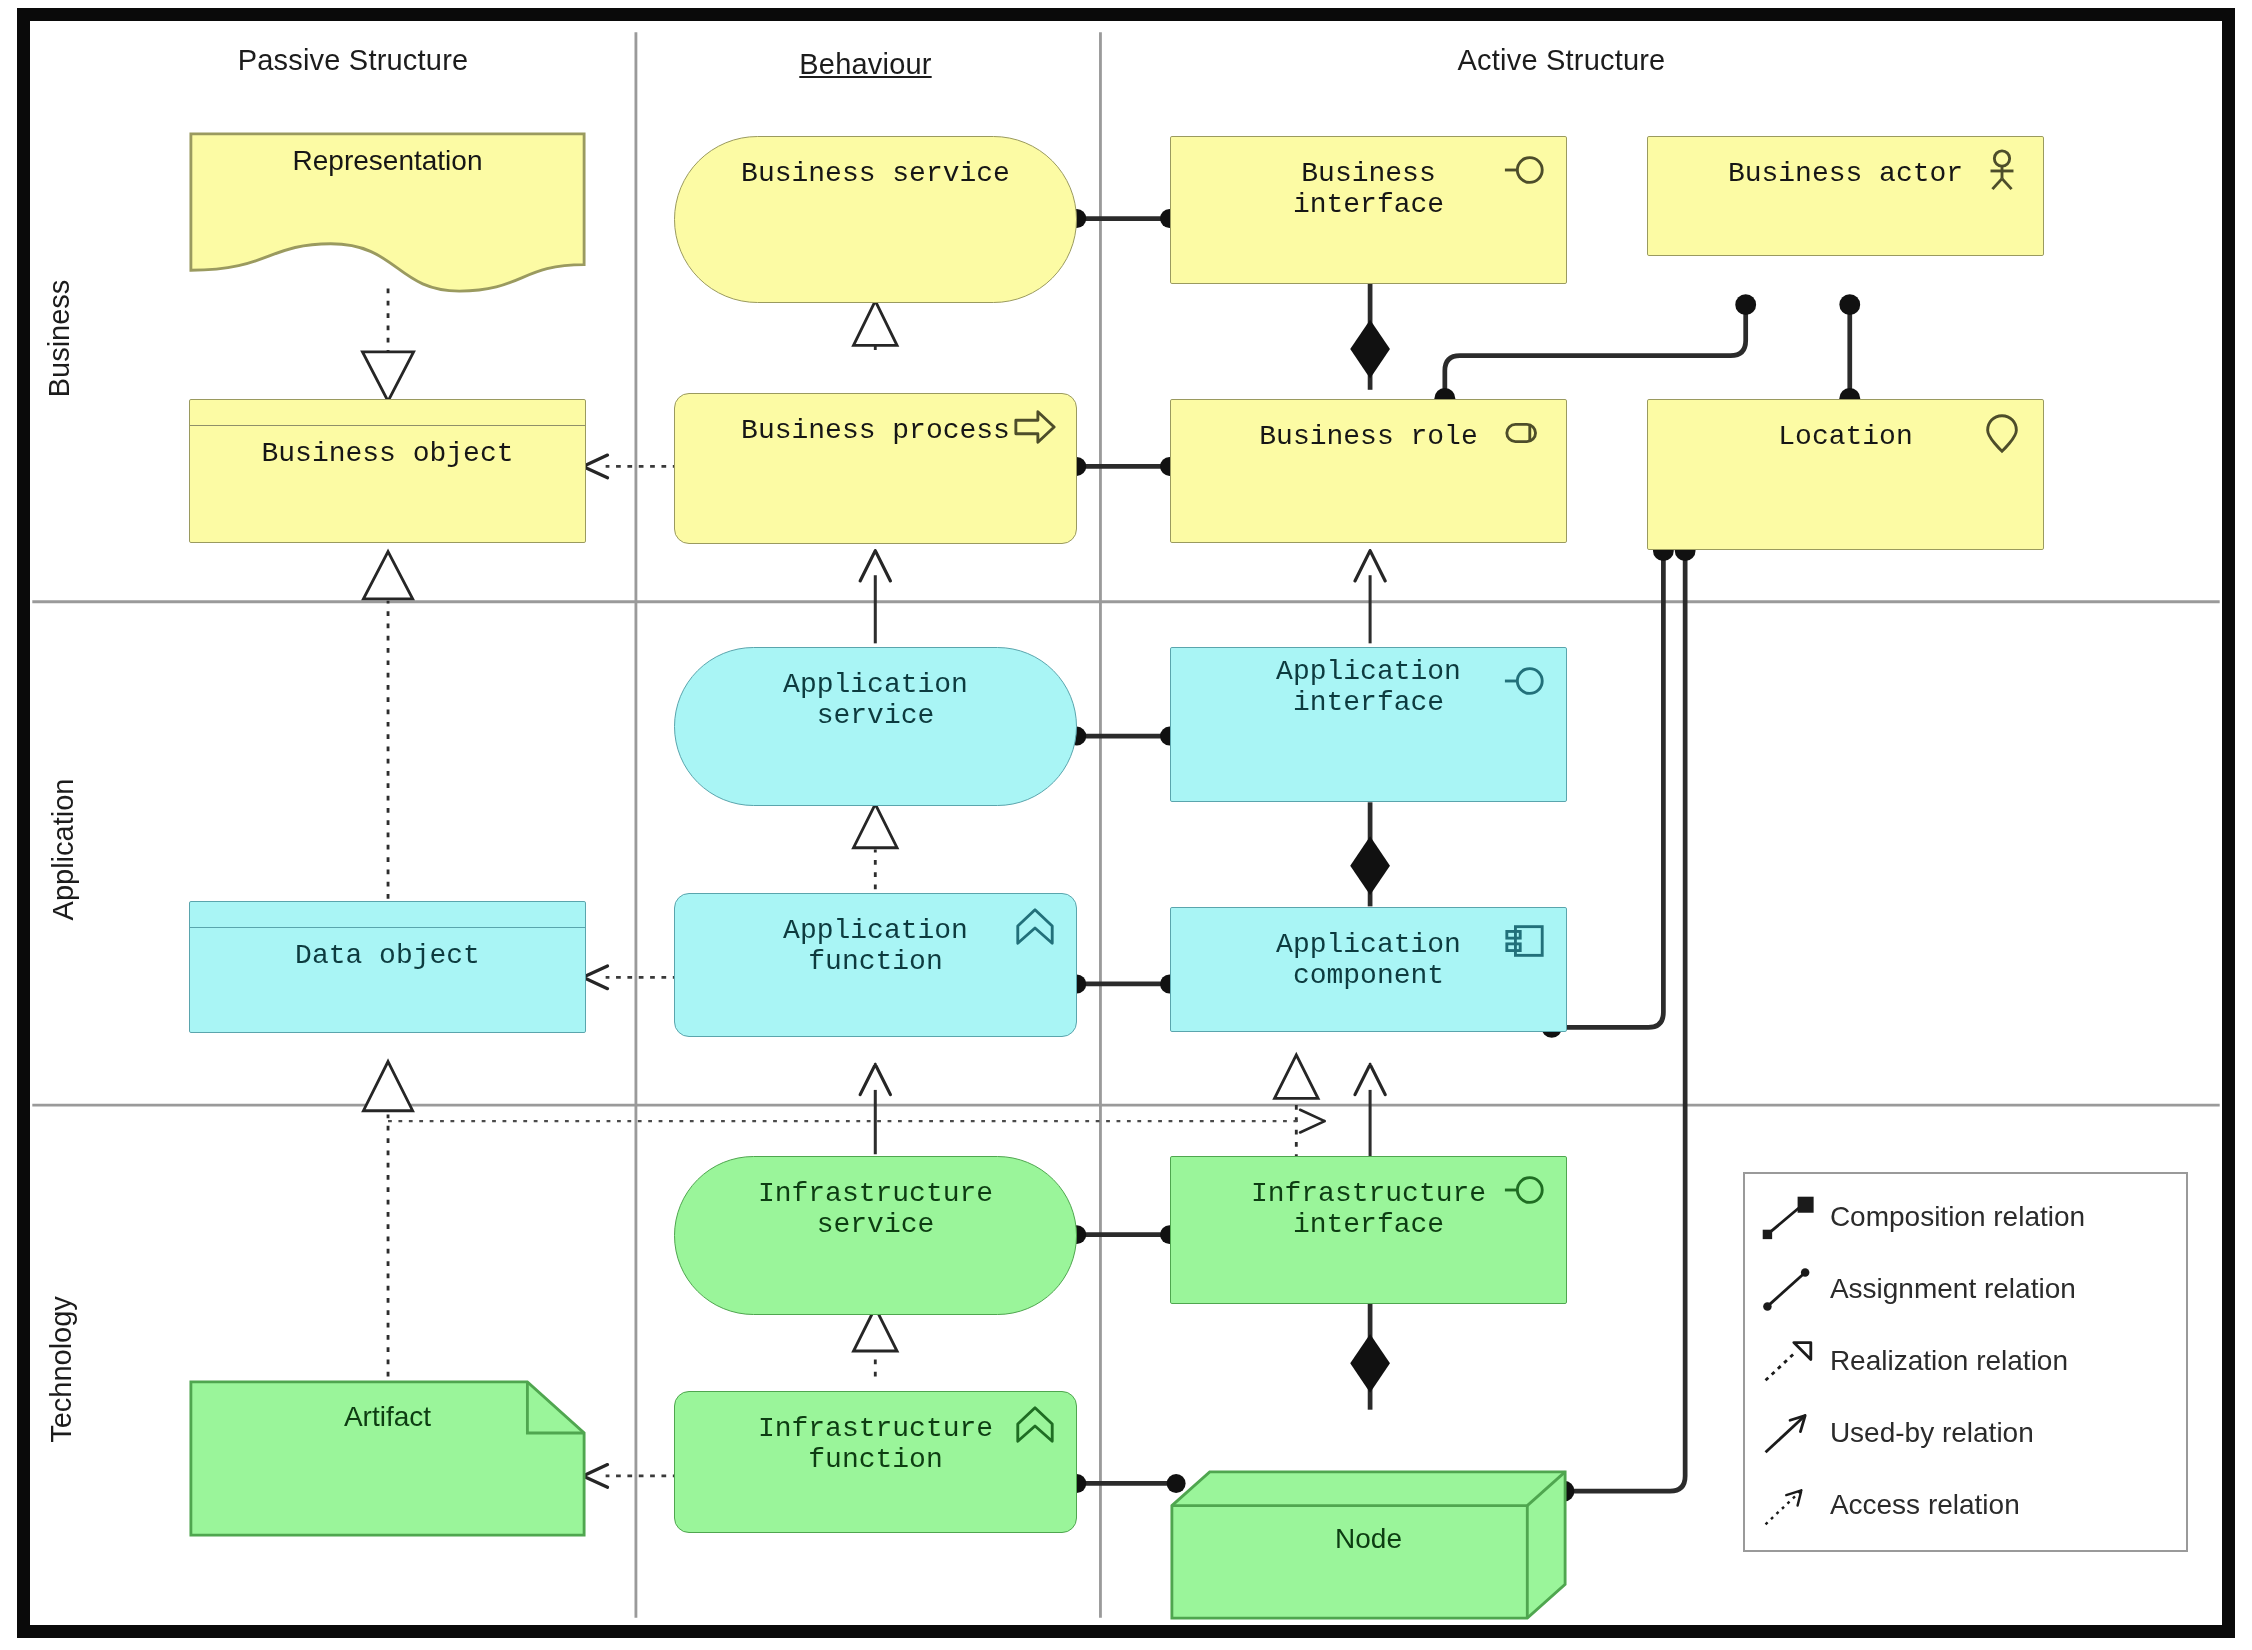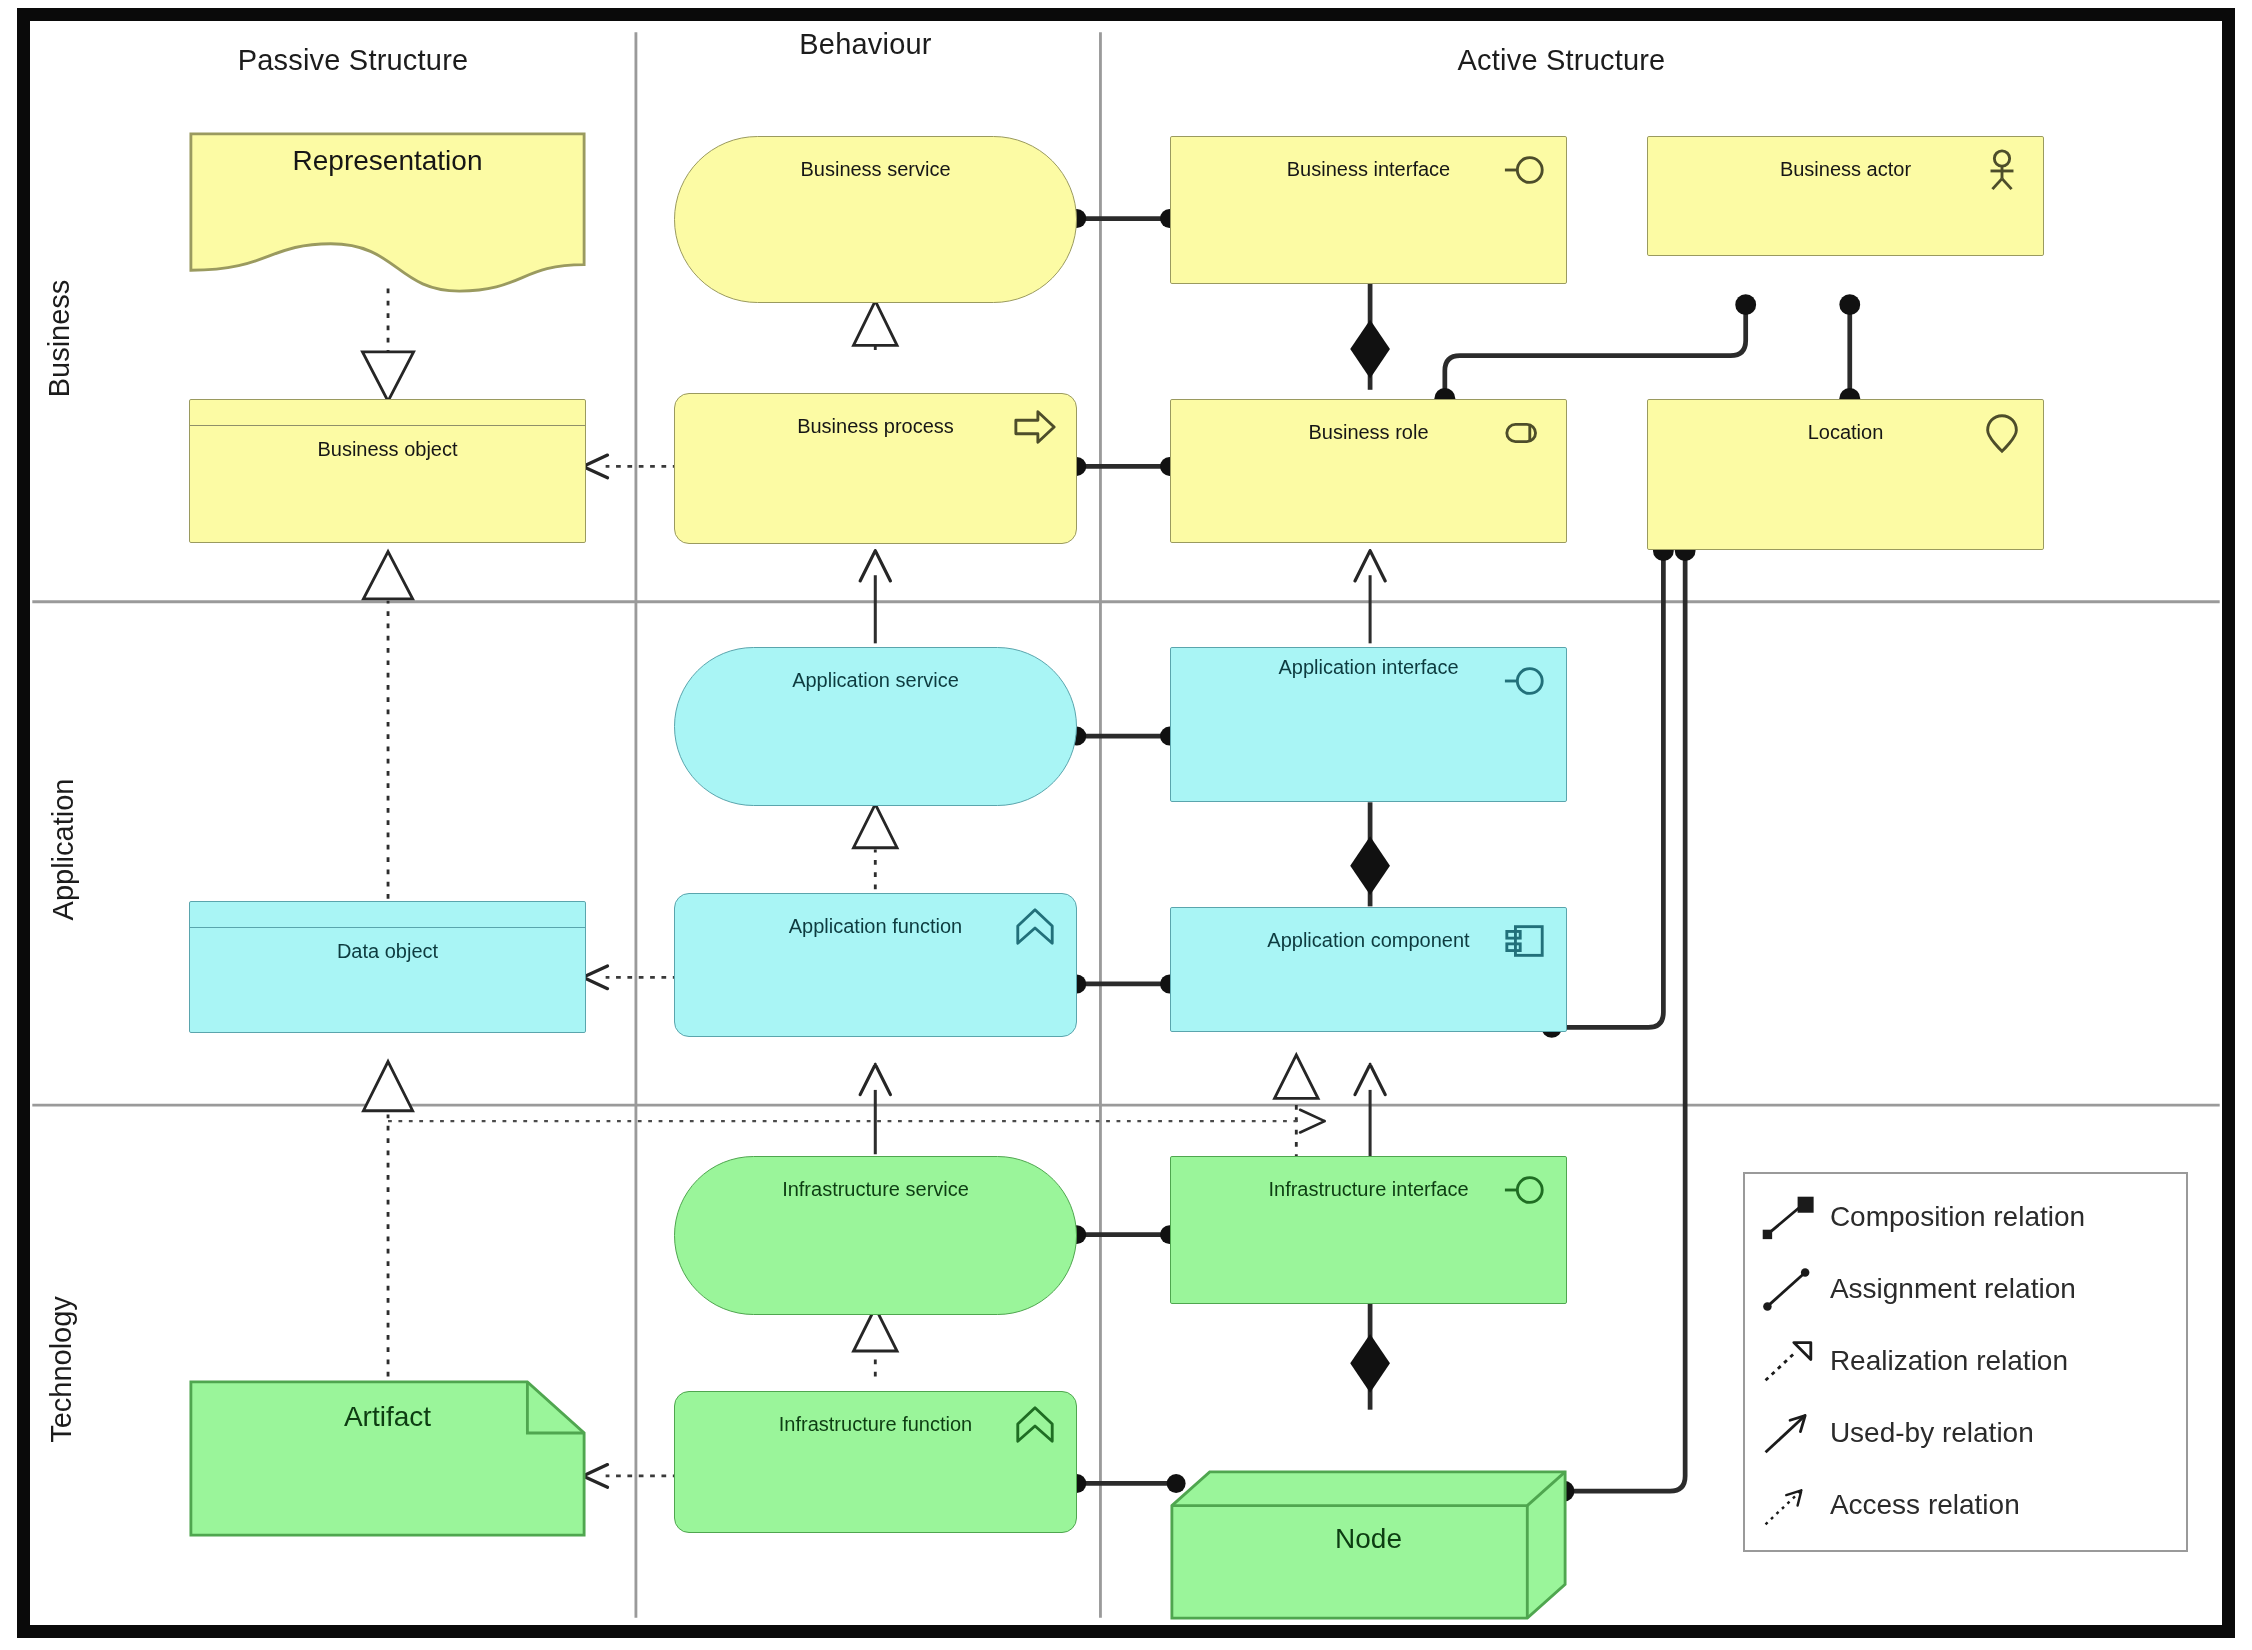--- a/index.html
+++ b/index.html
@@ -24,22 +24,22 @@
     position:absolute;color:#1c1c1c;font-size:29px;white-space:nowrap;
     transform-origin:center center;transform:rotate(-90deg);
     text-align:center;
   }
 
   
   .node{
     position:absolute;box-sizing:border-box;
     border:1.9px solid #8f8f6a;
     display:flex;align-items:flex-start;justify-content:center;
-    font-size:20px;color:#161616;line-height:1.12;
-    text-align:center;padding-top:13.2px;
+    font-size:28px;color:#161616;line-height:1.12;
+    text-align:center;padding-top:13.2px;font-family:Liberation Mono, monospace;
   }
   .node .lbl{display:block;width:100%;padding:0 51px;box-sizing:border-box;}
   .node.biz{background:#fcfba4;border-color:#9a9a5f;}
   .node.app{background:#a9f5f5;border-color:#5aa5ad;color:#0d3b3f;}
   .node.tec{background:#9af59a;border-color:#4fa64f;color:#0d3d12;}
   .node.round{border-radius:945px;}
   .node.rect{border-radius:1.9px;}
   .node.rrect{border-radius:15px;}
 
   
@@ -74,21 +74,21 @@
       <line x1="672" y1="34" x2="672" y2="1710" stroke="#9a9a9a" stroke-width="3"></line>
       <line x1="1163" y1="34" x2="1163" y2="1710" stroke="#9a9a9a" stroke-width="3"></line>
 
       <line x1="34" y1="636" x2="2346" y2="636" stroke="#9a9a9a" stroke-width="3"></line>
       <line x1="34" y1="1168" x2="2346" y2="1168" stroke="#9a9a9a" stroke-width="3"></line>
     </svg>
 
     <div class="col-head" style="left:140px;top:44px;width:426px;">
       <span>Passive Structure</span>
     </div>
-    <div class="col-head" style="left:662px;top:28px;width:407px;">
+    <div class="col-head" style="left:662px;top:48px;width:407px;text-decoration:underline;">
       <span>Behaviour</span>
     </div>
     <div class="col-head" style="left:1325px;top:44px;width:473px;">
       <span>Active Structure</span>
     </div>
 
     <div class="row-head" style="left:-45px;top:322px;width:208px;">
       <span>Business</span>
     </div>
     <div class="row-head" style="left:-41px;top:833px;width:208px;">

